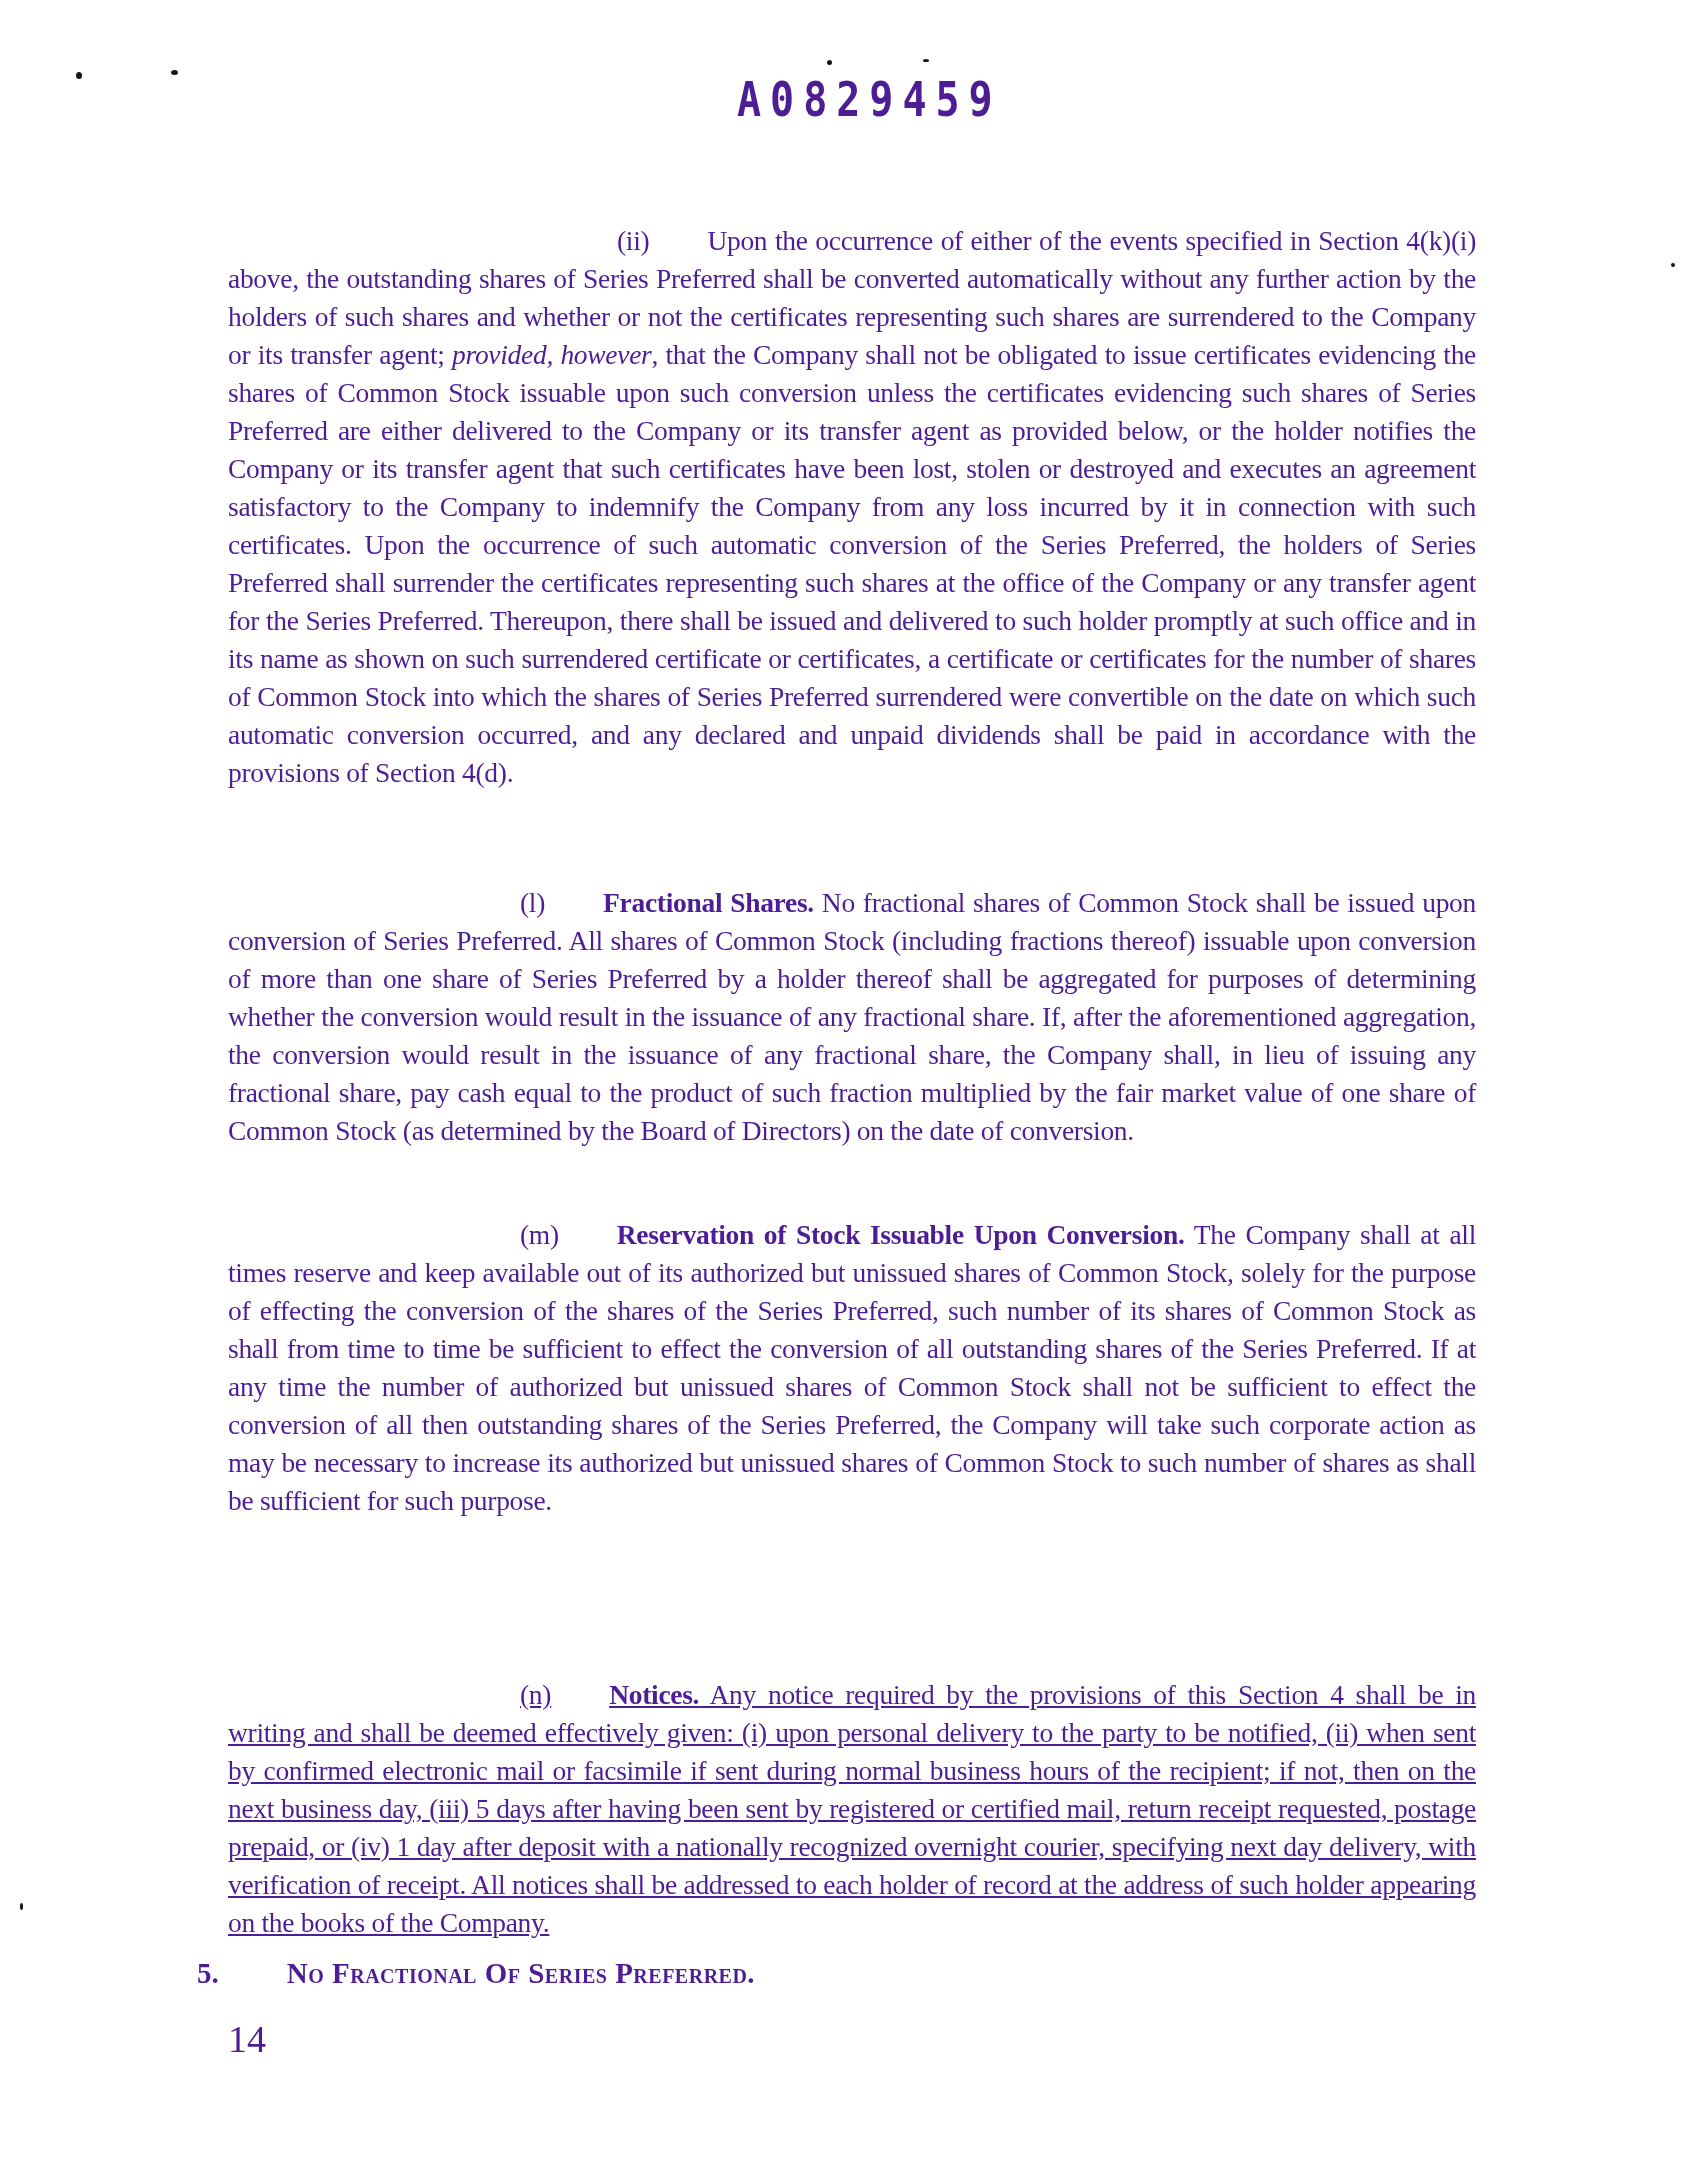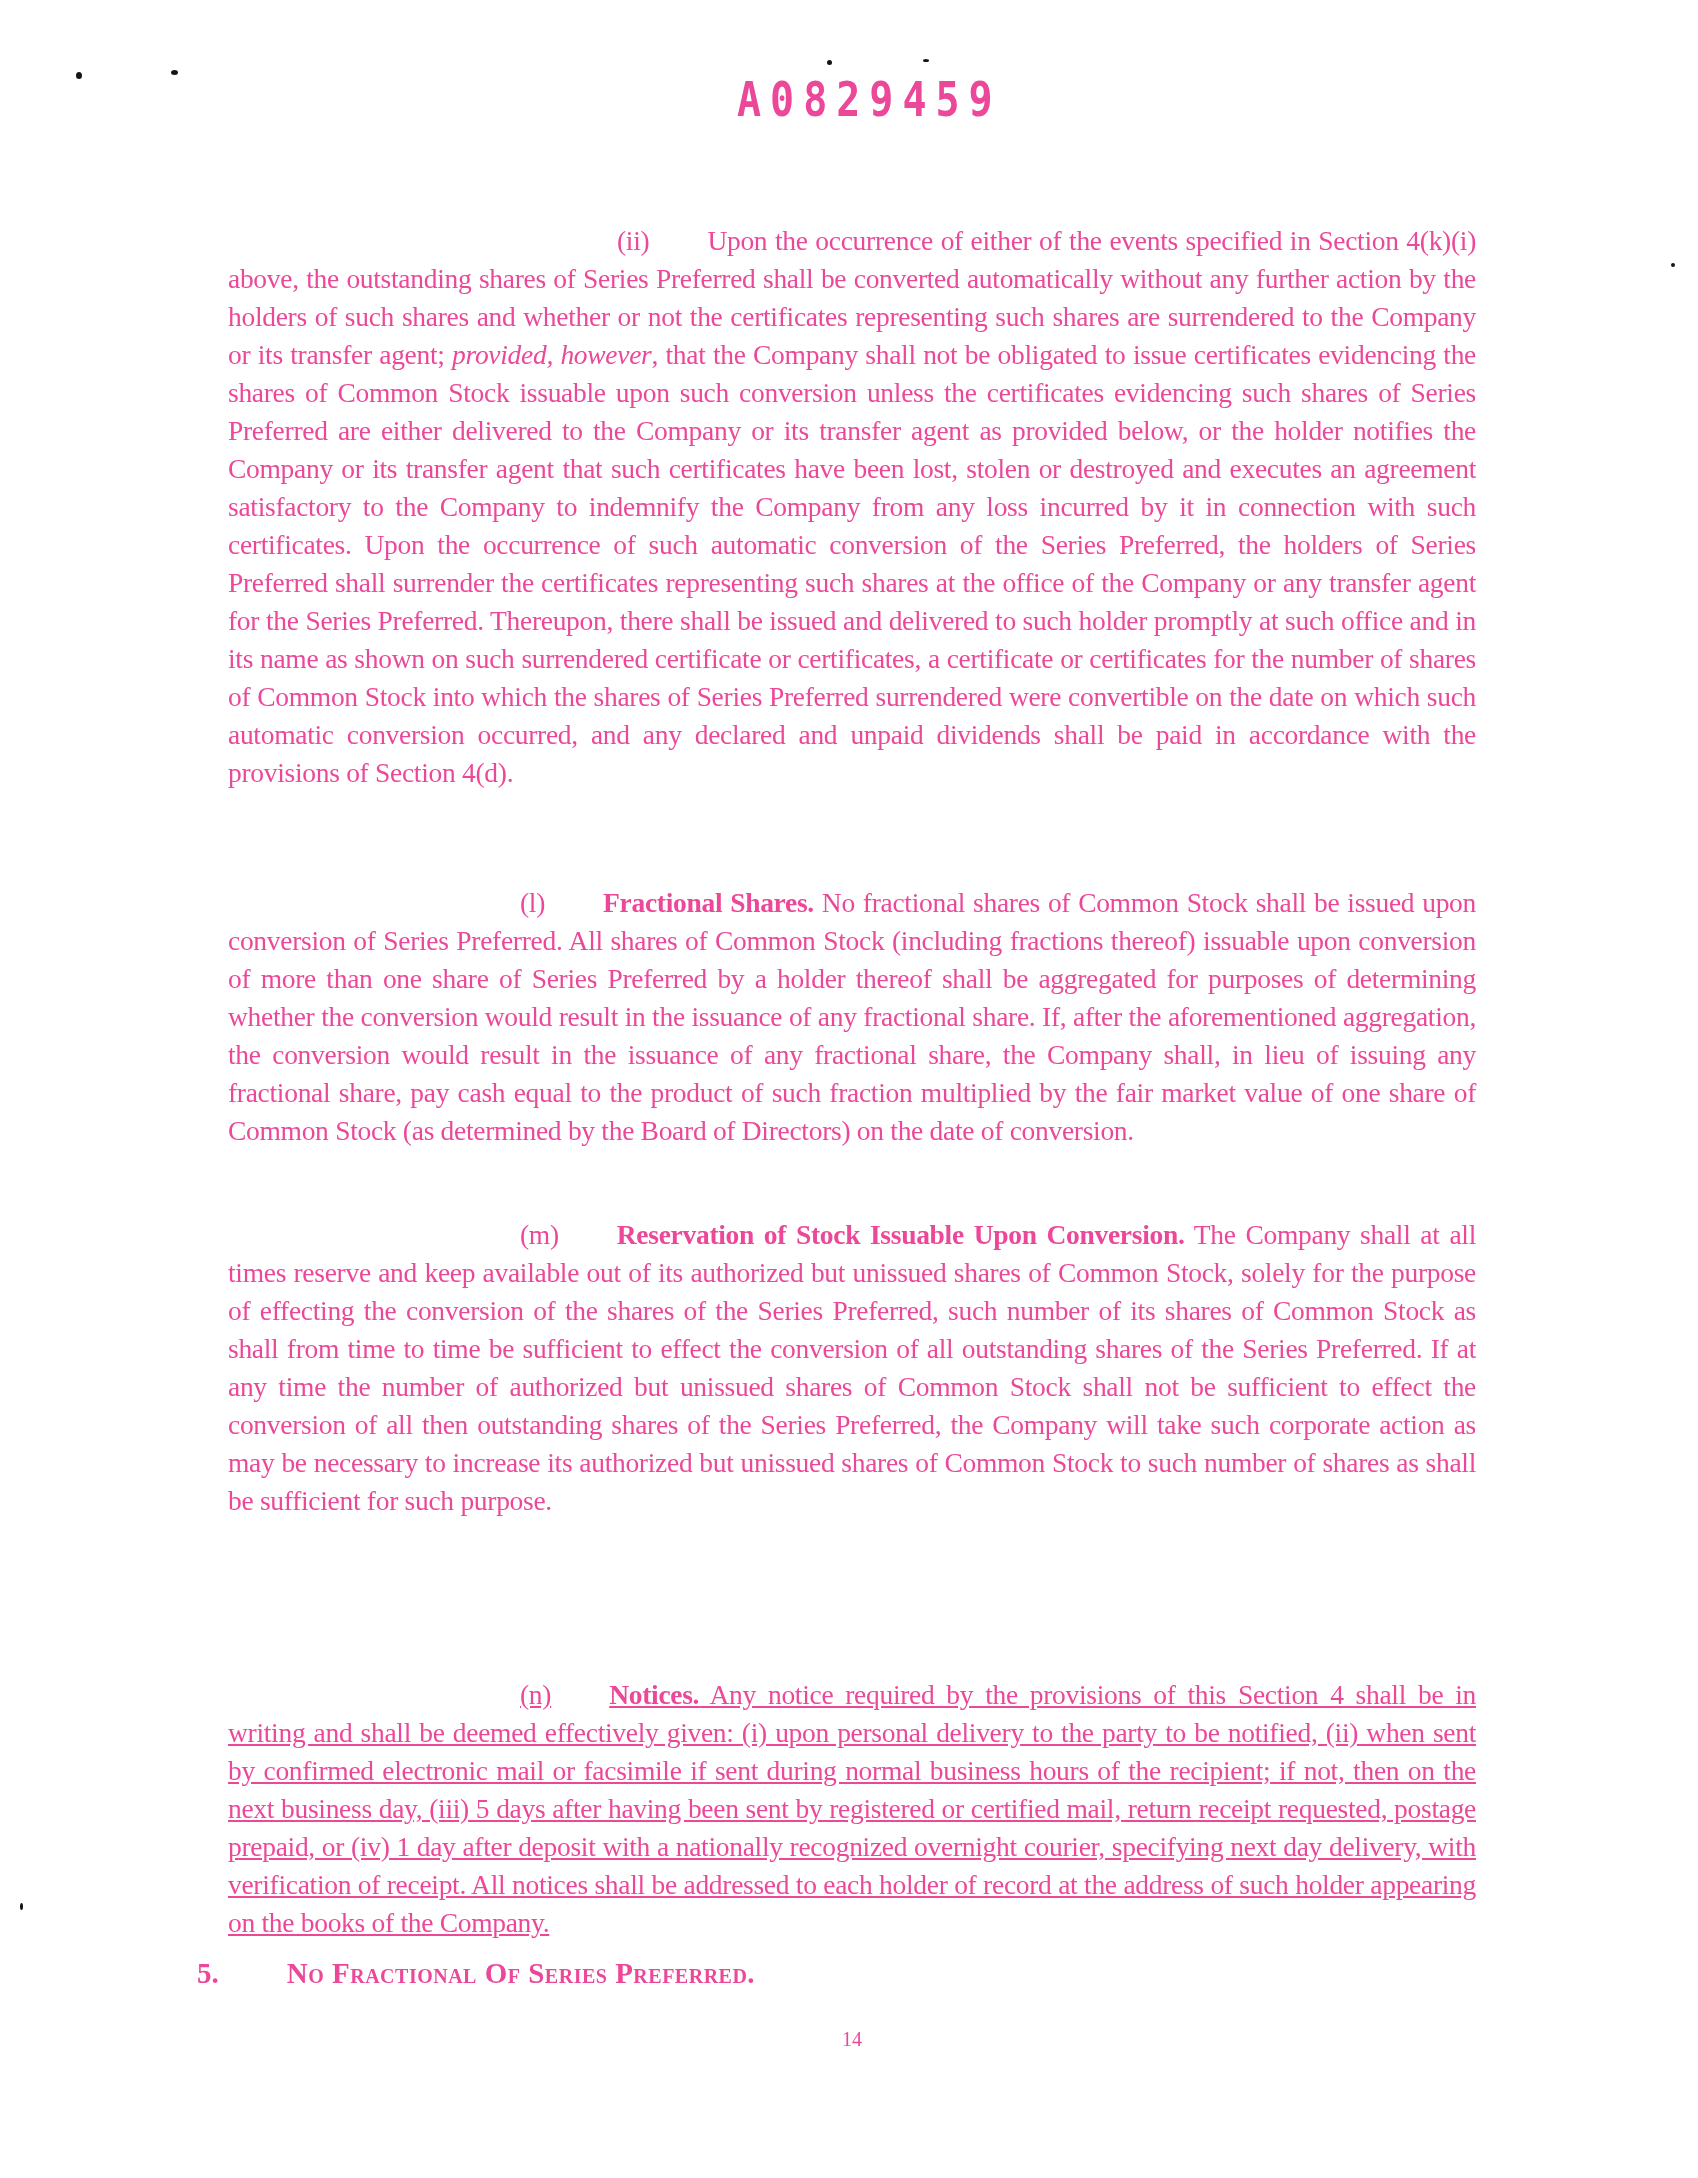--- a/index.html
+++ b/index.html
@@ -6,21 +6,21 @@
     margin: 0;
     padding: 0;
     background: #e8e8e8;
   }
   .page {
     position: relative;
     width: 1698px;
     height: 2178px;
     background: #ffffff;
     font-family: "Liberation Serif", serif;
-    color: #ec4899;
+    color: #4c1d95;
     overflow: hidden;
   }
   .stamp {
     position: absolute;
     left: 737px;
     top: 72px;
     font-family: "DejaVu Sans Mono", monospace;
     font-weight: bold;
     font-size: 40px;
     letter-spacing: 9px;
@@ -61,22 +61,21 @@
     font-weight: bold;
   }
   .h5num { display: inline-block; }
   .tab5 { display: inline-block; width: 68px; }
   .h5title { font-variant: small-caps; letter-spacing: 0.5px; }
   .pagenum {
     position: absolute;
     left: 228px;
     top: 2020px;
     width: 1248px;
-    text-align: center;
-    font-size: 20px;
+    font-size: 38px;
     line-height: 38px;
   }
   .dot {
     position: absolute;
     background: #151515;
     border-radius: 50%;
   }
 </style>
 </head>
 <body>

